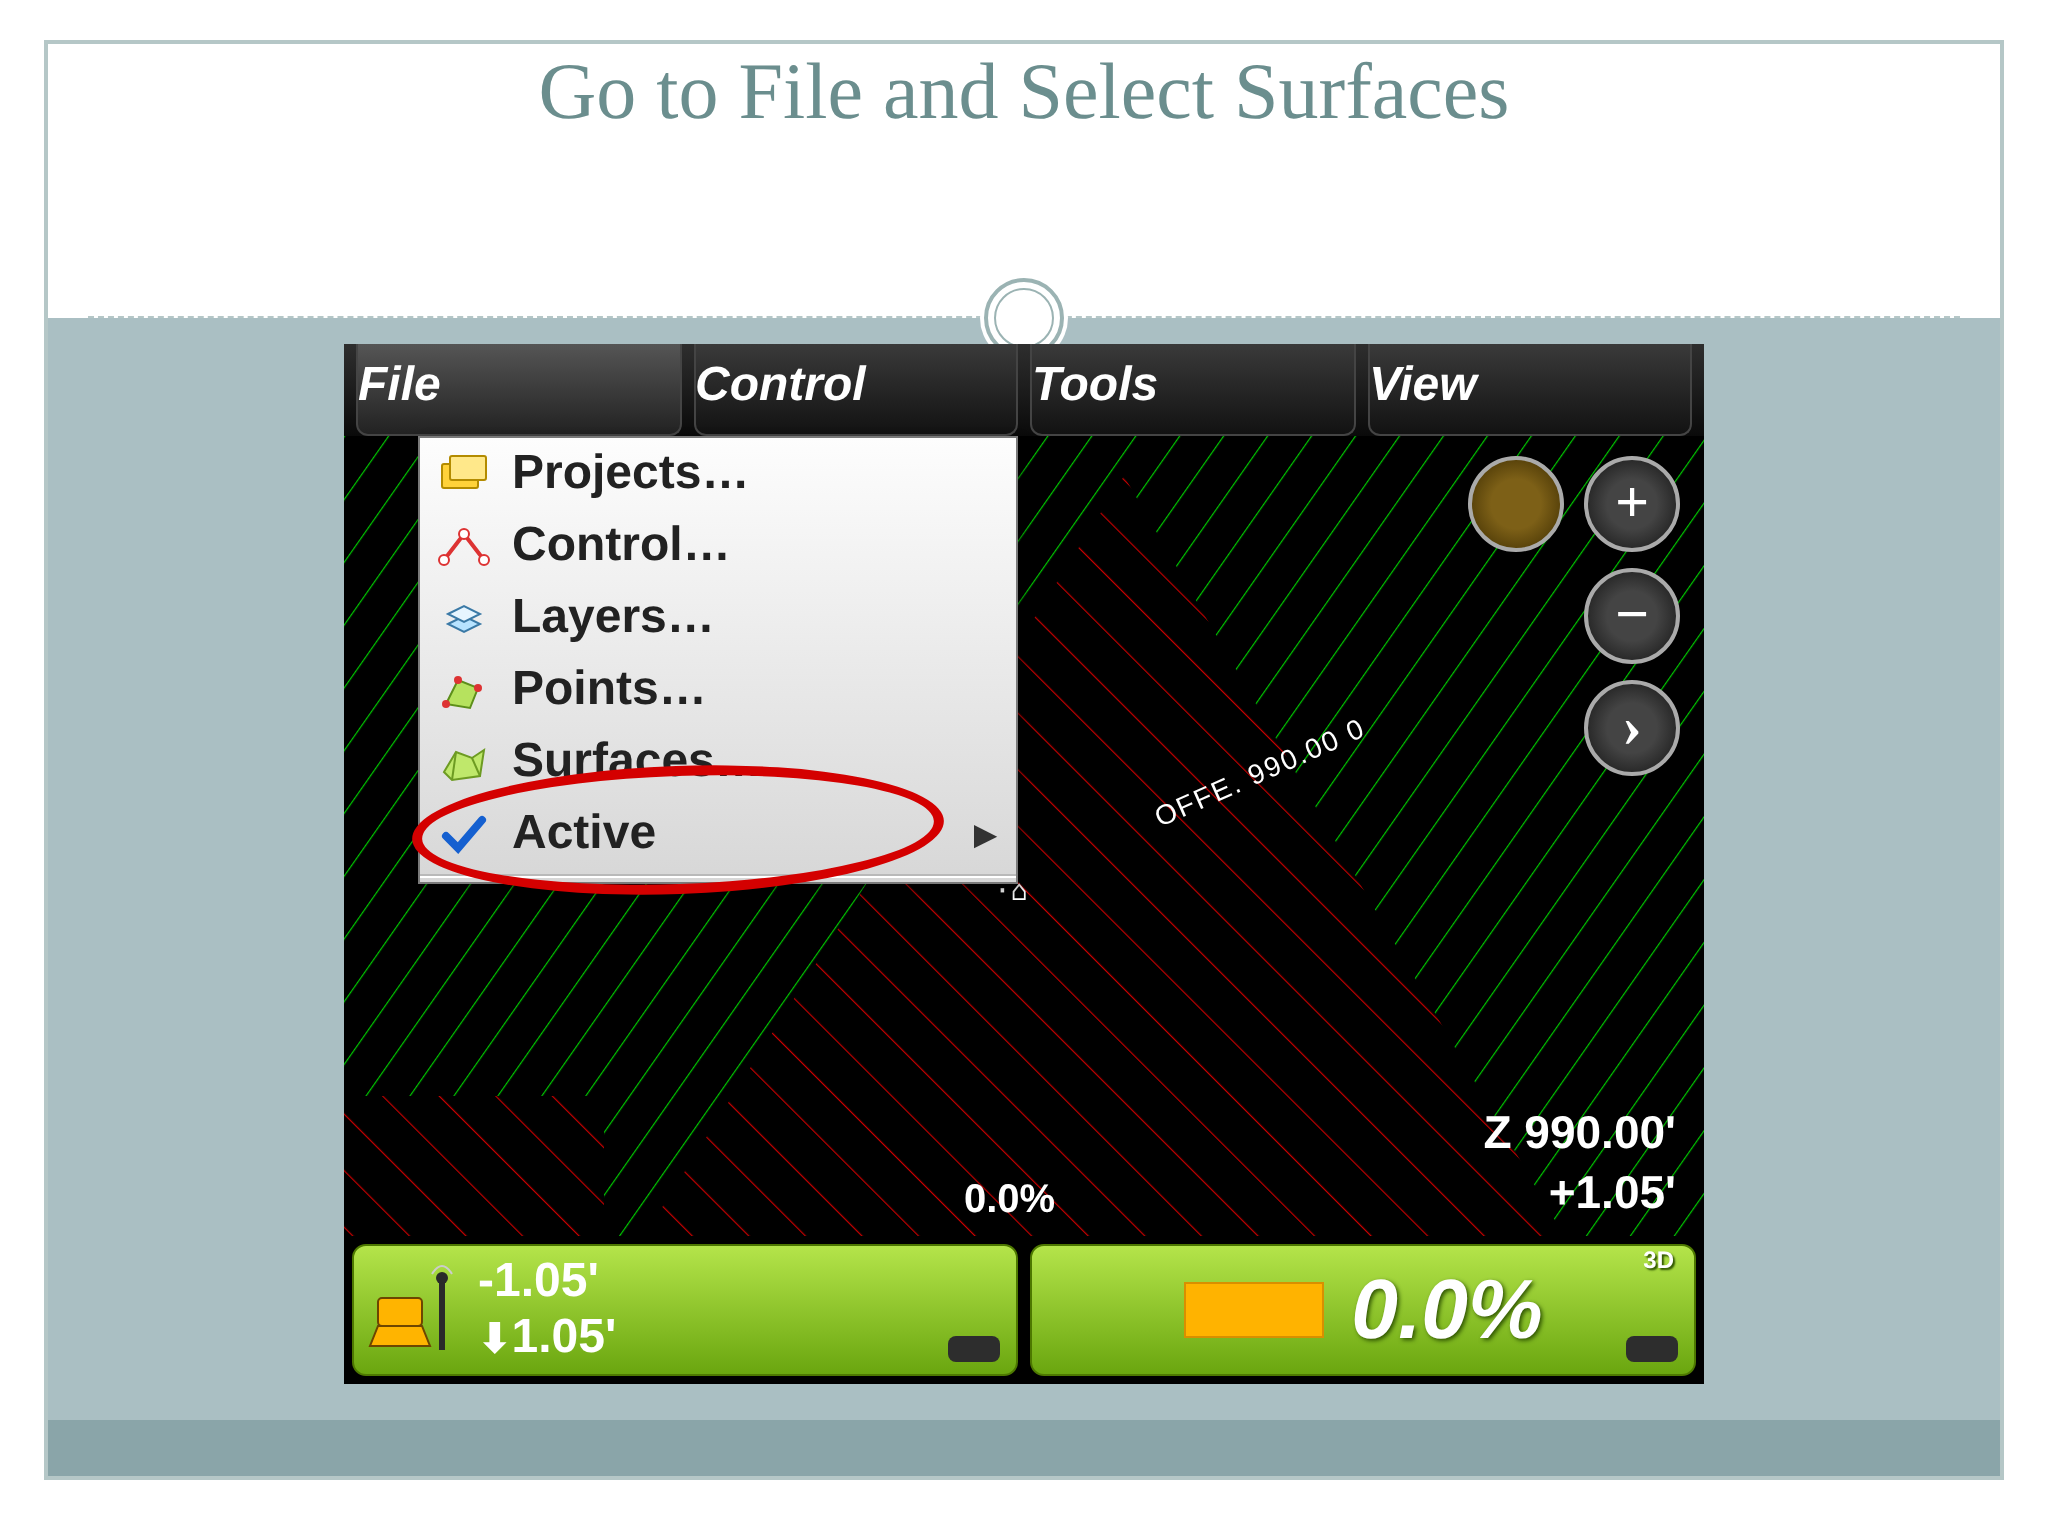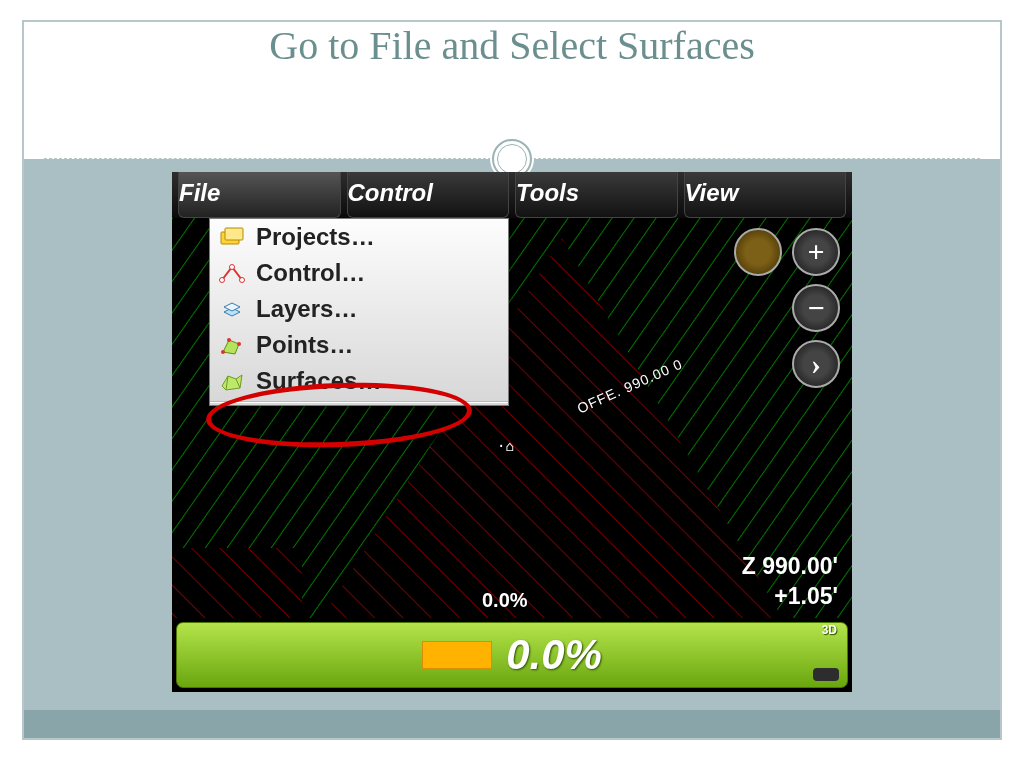--- a/index.html
+++ b/index.html
@@ -385,26 +385,51 @@
       <div class="dd-item">
         <span class="dd-icon">
           <svg width="26" height="22" viewBox="0 0 26 22">
               <polygon points="3,16 9,6 17,9 23,5 21,18 7,20" fill="#bfe86b" stroke="#6d9b22"></polygon>
               <line x1="9" y1="6" x2="7" y2="20" stroke="#6d9b22"></line>
               <line x1="17" y1="9" x2="21" y2="18" stroke="#6d9b22"></line>
             </svg>
         </span>
         <span>Surfaces…</span>
       </div>
+      <div class="dd-item">
+        <span class="dd-icon">
+          <svg width="26" height="22" viewBox="0 0 26 22">
+              <polyline points="4,12 10,18 22,4" fill="none" stroke="#1560d0" stroke-width="4" stroke-linecap="round"></polyline>
+            </svg>
+        </span>
+        <span>Active</span>
+        <span class="sub">▶</span>
+      </div>
       <div class="dd-sep"></div>
 
       <div class="red-ellipse"></div>
     </div>
 
     <div class="status">
+      <div class="panel panel-left">
+        <div class="pl-icons">
+          <svg width="50" height="52" viewBox="0 0 50 52">
+            <rect x="6" y="20" width="22" height="14" rx="2" fill="#ffb400" stroke="#6d4600"></rect>
+            <polygon points="6,34 28,34 32,44 2,44" fill="#ffb400" stroke="#6d4600"></polygon>
+            <line x1="38" y1="10" x2="38" y2="46" stroke="#2a2a2a" stroke-width="3"></line>
+            <circle cx="38" cy="10" r="3" fill="#2a2a2a"></circle>
+            <path d="M33 8 Q38 0 43 8" fill="none" stroke="#ccc"></path>
+          </svg>
+        </div>
+        <div class="pl-text">
+          <div>-1.05'</div>
+          <div><span class="arrow">⬇</span><span>1.05'</span></div>
+        </div>
+        <div class="tiny-btn"></div>
+      </div>
       <div class="panel panel-right">
         <div class="pr-bar"></div>
         <div class="pr-val">0.0%</div>
         <div class="tag3d">3D</div>
         <div class="tiny-btn"></div>
       </div>
     </div>
 
   </div>
 

